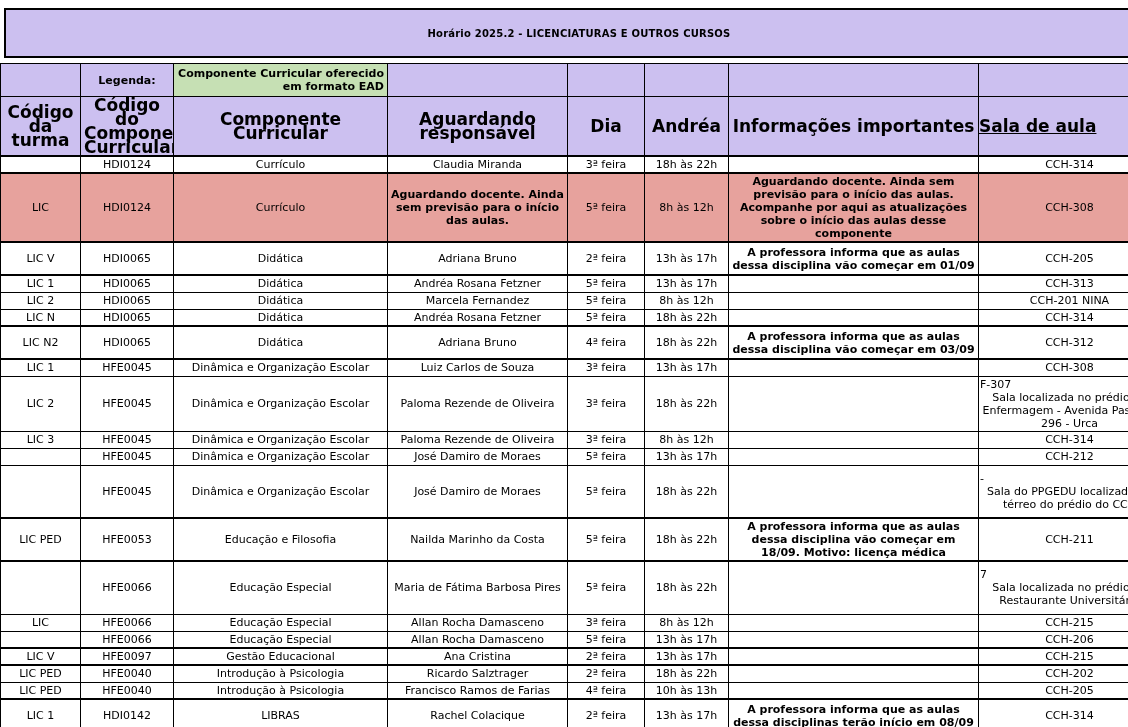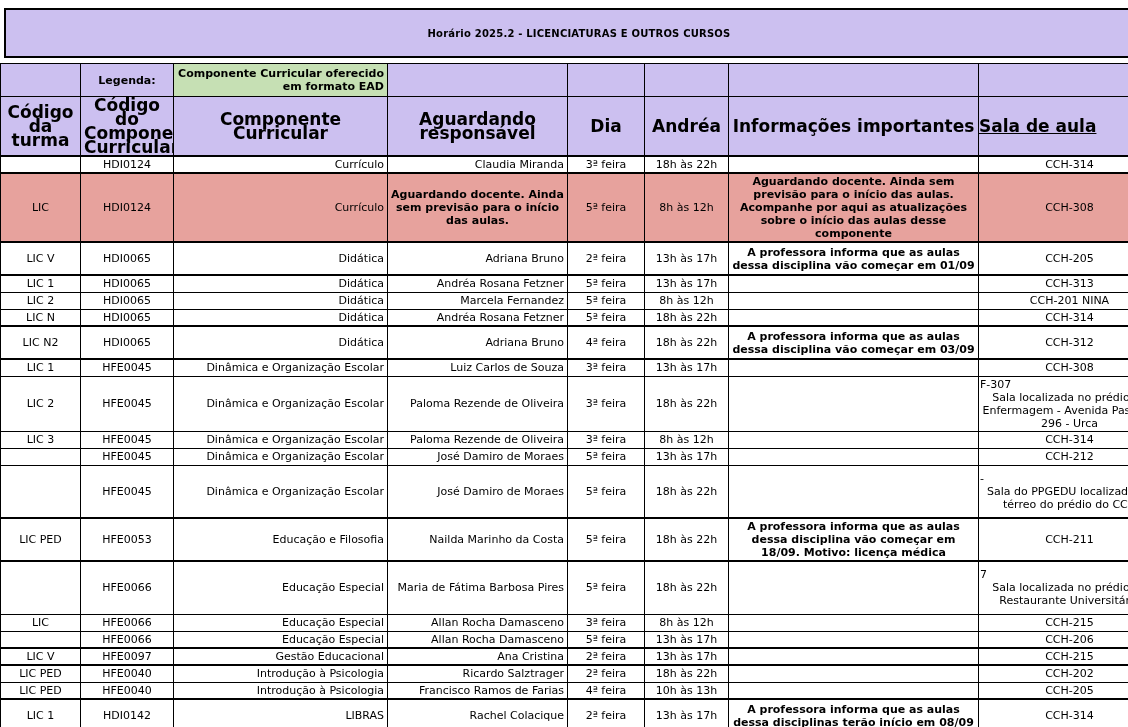--- a/index.html
+++ b/index.html
@@ -34,21 +34,21 @@
     background:var(--green)!important;font-weight:bold;text-align:right;
     border:2px solid #000;font-size:11px;
   }
   tr.head-row th{
     background:var(--purple);font-weight:bold;text-align:center;height:32px;
     border-bottom:2px solid #000;font-size:17px;line-height:14px;
   }
   tr.head-row th.sala-head{text-align:left;}
   tr.head-row th.sala-head span{display:inline-block;margin-left:-3px;text-decoration:underline;}
   td.c-turma,td.c-codigo,td.c-dia,td.c-horario,td.c-sala{text-align:center;}
-  td.c-comp,td.c-prof{text-align:right;}
+  td.c-comp,td.c-prof{text-align:center;}
   td.c-info{
     text-align:center;font-weight:bold;font-size:11.5px;line-height:13px;padding:0 1px;
   }
   tr.red-row td{background:var(--red);border-top:2px solid #000;border-bottom:2px solid #000;margin-left:28px;}
   tr.red-row td.c-prof{font-weight:bold;text-align:center;}
   tr.thick-top td{border-top:2px solid #000;}
   .room-code{text-align:left;margin-left:-2px;line-height:13px;}
   .room-desc{text-align:center;line-height:13px;}
 </style>
 </head>

